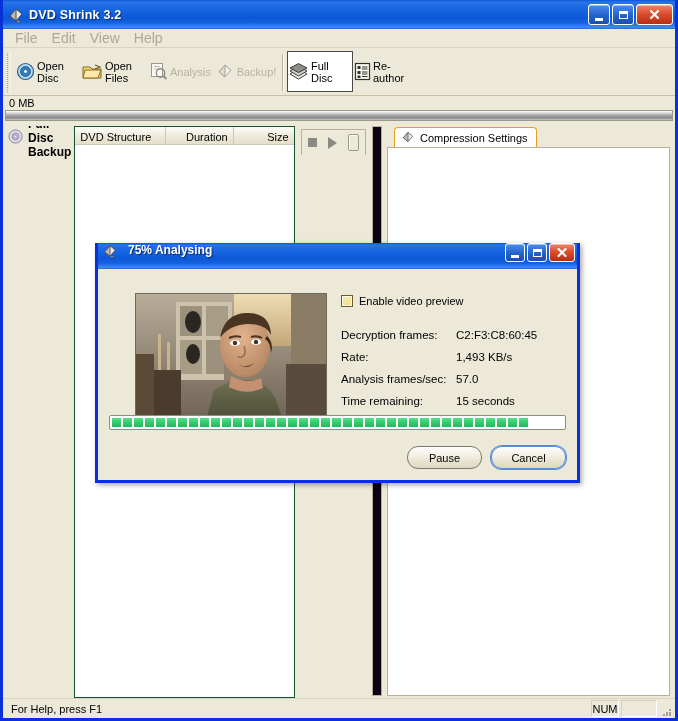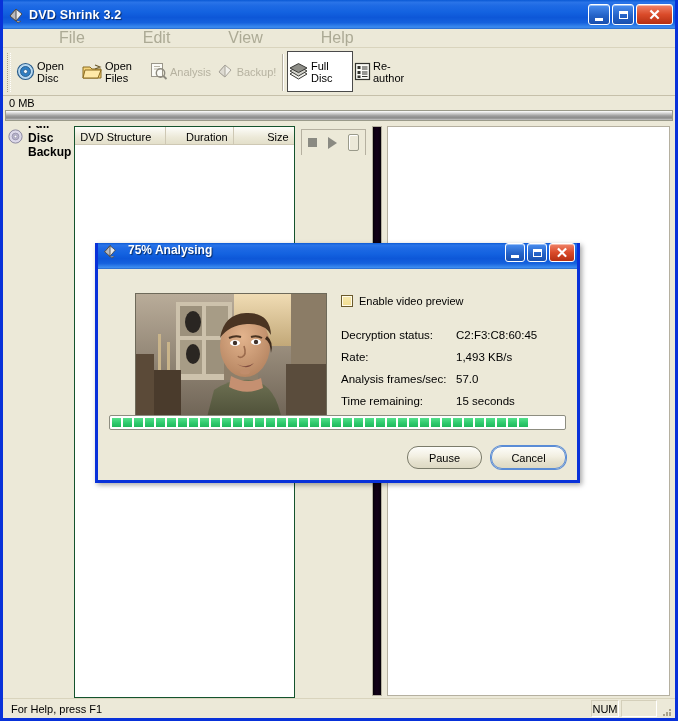--- a/index.html
+++ b/index.html
@@ -68,21 +68,21 @@
 
   
   #menu-bar {
     height: 19px; flex: 0 0 19px;
     background: #ece9d8;
     display: flex; align-items: center;
     padding-left: 5px;
     border-bottom: 1px solid #d9d4bd;
   }
   .menu-item {
-    padding: 1px 7px; font-size: 16px; color: #acaa95; cursor: default; margin-left: 44px;
+    padding: 1px 7px; font-size: 14px; color: #acaa95; cursor: default;
   }
 
   
   #toolbar {
     height: 48px; flex: 0 0 48px;
     background: #ece9d8;
     display: flex; align-items: stretch;
     padding: 2px 0 0 4px;
     border-bottom: 1px solid #c6c0aa;
     position: relative;
@@ -473,20 +473,31 @@
         <span class="slider-wrap">
           <span class="slider-track"></span>
           <span class="slider-thumb"></span>
         </span>
       </div>
 
       <div id="video-preview"></div>
     </div>
 
     <div id="right-pane">
+      <div id="tab-strip">
+        <div class="tab">
+          <span>
+            <svg width="14" height="14" viewBox="0 0 18 18">
+              <polygon points="3,10 9,3 15,8 9,15" fill="#e9e9ea" stroke="#5a5a56" stroke-width="1"></polygon>
+              <polygon points="3,10 9,3 9,15" fill="#bdbdc2" stroke="#5a5a56" stroke-width="1"></polygon>
+            </svg>
+          </span>
+          <span>Compression Settings</span>
+        </div>
+      </div>
       <div id="tab-panel"></div>
     </div>
   </div>
 
   <div id="status-bar">
     <span class="sb-cell sb-main">For Help, press F1</span>
     <span class="sb-cell sb-num">NUM</span>
     <span class="sb-cell sb-pad"></span>
     <span class="sb-grip">
       <i style="left:9px;top:11px"></i>
@@ -583,21 +594,21 @@
         </svg>
       </div>
 
       <div id="dlg-right">
         <div id="chk-row">
           <span class="checkbox"></span>
           <span>Enable video preview</span>
         </div>
 
         <div class="stat-row">
-          <span class="stat-label">Decryption status:</span>
+          <span class="stat-label">Decryption frames:</span>
           <span class="stat-value">C2:F3:C8:60:45</span>
         </div>
         <div class="stat-row">
           <span class="stat-label">Rate:</span>
           <span class="stat-value">1,493 KB/s</span>
         </div>
         <div class="stat-row">
           <span class="stat-label">Analysis frames/sec:</span>
           <span class="stat-value">57.0</span>
         </div>

